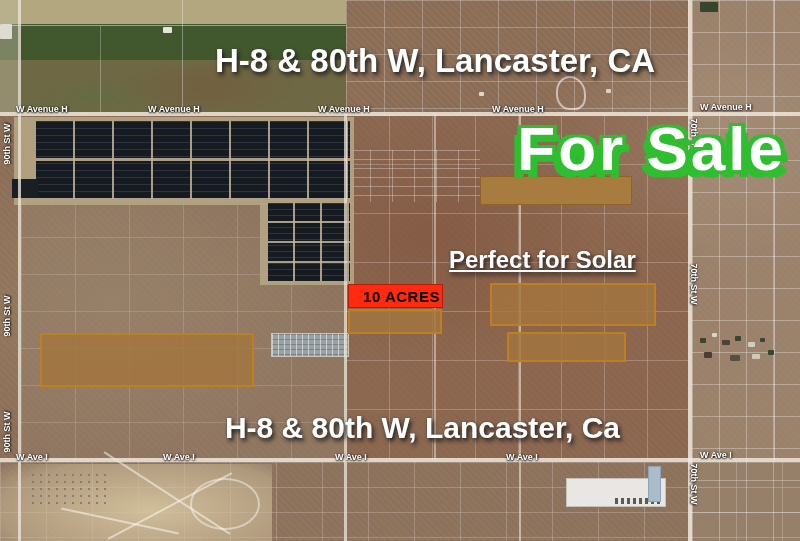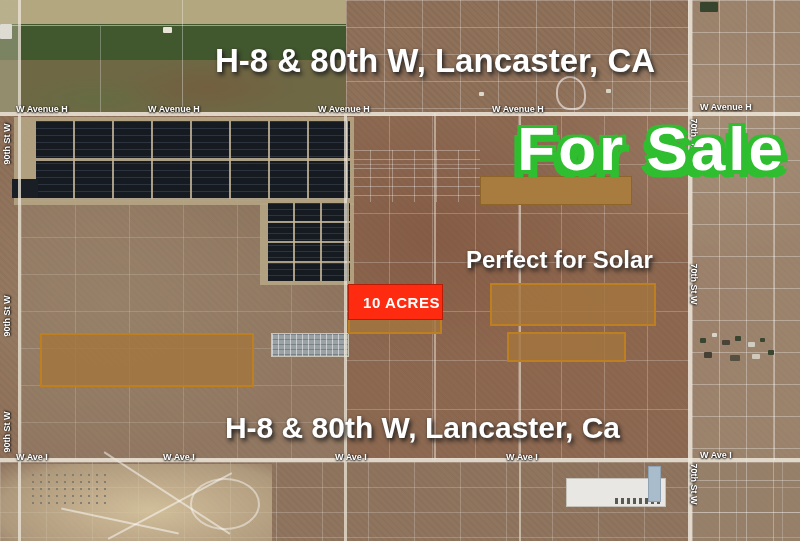--- a/index.html
+++ b/index.html
@@ -110,23 +110,23 @@
   
   .parcel{background:var(--parcel-fill-translucent, rgba(163,117,62,.82));
           border:2px solid var(--parcel-border, #bd7f1f);}
   #parcel-1{left:480px;top:176px;width:152px;height:29px;
             background:var(--parcel-fill,#a87c3e);border:1px solid #8f6428;}
   #parcel-2{left:490px;top:283px;width:166px;height:43px;}
   #parcel-3{left:507px;top:332px;width:119px;height:30px;}
   #parcel-4{left:348px;top:309px;width:94px;height:25px;}
   #parcel-5{left:40px;top:333px;width:214px;height:54px;}
 
-  #acres-badge{left:348px;top:284px;width:95px;height:36px;background:var(--acres-red,#ff2b10);
+  #acres-badge{left:348px;top:284px;width:95px;height:24px;background:var(--acres-red,#ff2b10);
     border:1px solid #b71c06;display:flex;align-items:center;justify-content:center;
-    font-weight:bold;font-size:15px;color:#ffffff;letter-spacing:.5px;padding-left:12px;}
+    font-weight:bold;font-size:15px;color:#000000;letter-spacing:.5px;padding-left:12px;}
 
   
   .st-label{font-weight:bold;font-size:9px;color:#fff;white-space:nowrap;
     text-shadow:0 1px 2px rgba(0,0,0,.95), 1px 0 2px rgba(0,0,0,.7);}
   .vert{width:60px;text-align:center;}
   .aveh1{left:16px;top:104px;} .aveh2{left:148px;top:104px;} .aveh3{left:318px;top:104px;}
   .aveh4{left:492px;top:104px;} .aveh5{left:700px;top:102px;}
   .avei1{left:16px;top:452px;} .avei2{left:163px;top:452px;} .avei3{left:335px;top:452px;}
   .avei4{left:506px;top:452px;} .avei5{left:700px;top:450px;}
   .st90a{left:-23px;top:139px;transform:rotate(-90deg);}
@@ -139,21 +139,21 @@
   
   .banner{color:#fff;font-weight:bold;white-space:nowrap;
     text-shadow:2px 3px 4px rgba(25,25,25,.9), 0 0 2px rgba(60,60,60,.55);margin-top:12px;}
   #title-top{left:70px;top:30px;width:730px;text-align:center;font-size:33px;}
   #title-bottom{left:45px;top:399px;width:755px;text-align:center;font-size:30px;}
   #for-sale{left:436px;top:113px;width:350px;text-align:right;font-size:62px;letter-spacing:3px;
     color:#fff;font-weight:bold;white-space:nowrap;
     text-shadow:-4px 4px 0 var(--for-sale-green,#2fbe2f), 4px 4px 0 var(--for-sale-green,#2fbe2f),
                  4px -3px 0 var(--for-sale-green,#2fbe2f), -4px -3px 0 var(--for-sale-green,#2fbe2f),
                  -7px 7px 0 var(--for-sale-green,#2fbe2f), 7px 7px 0 var(--for-sale-green,#2fbe2f);}
-  #pitch{left:466px;top:234px;font-size:24px;}
+  #pitch{left:449px;top:234px;font-size:24px;text-decoration:underline;}
   #apn{left:42px;top:299px;font-size:23px;letter-spacing:.5px;}
   #watermark{left:394px;top:515px;font-size:23px;font-weight:500;letter-spacing:2px;
     color:rgba(255,255,255,.55);}
 </style>
 </head>
 <body>
 
 <div id="canvas">
 
   <div id="map-base"></div>

